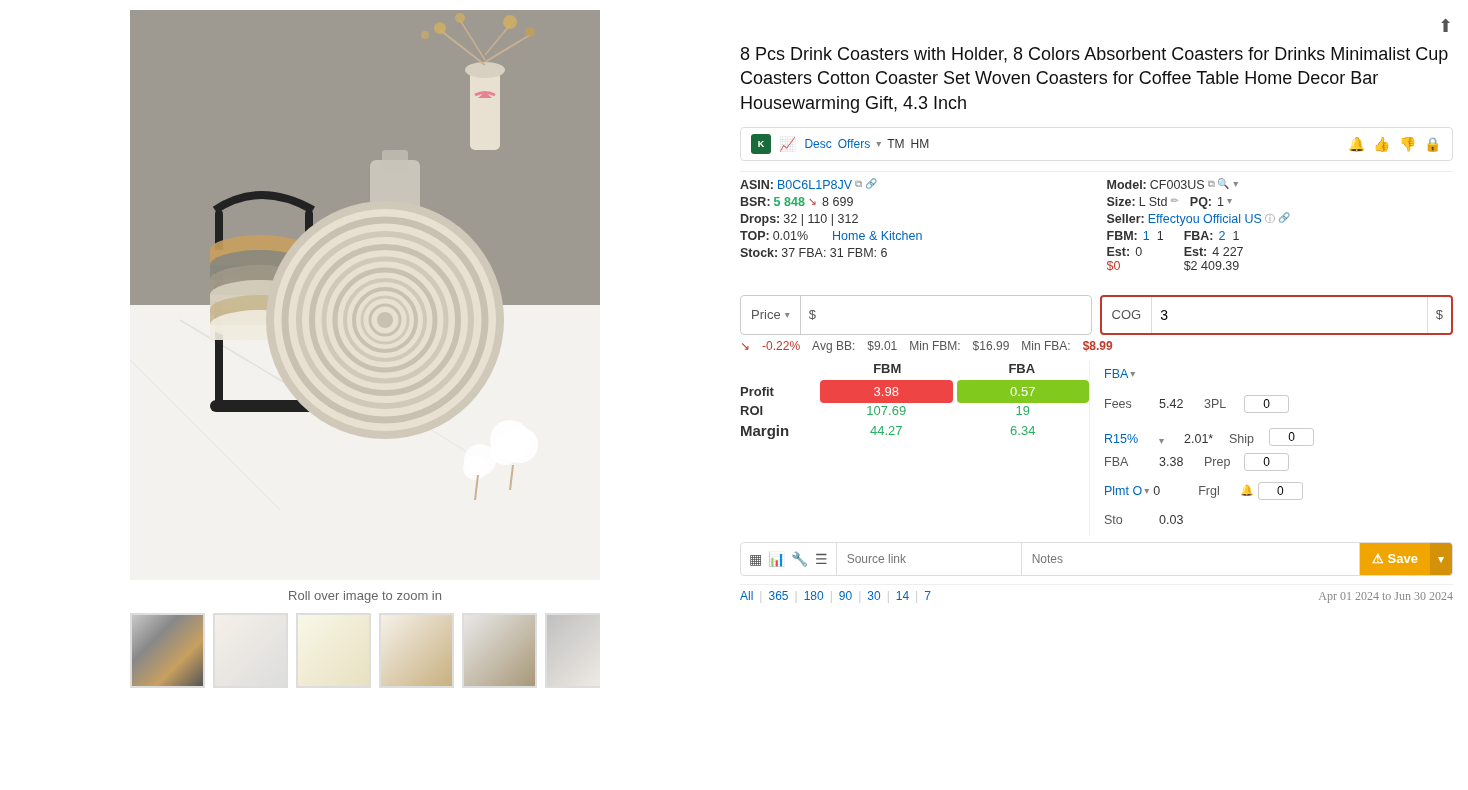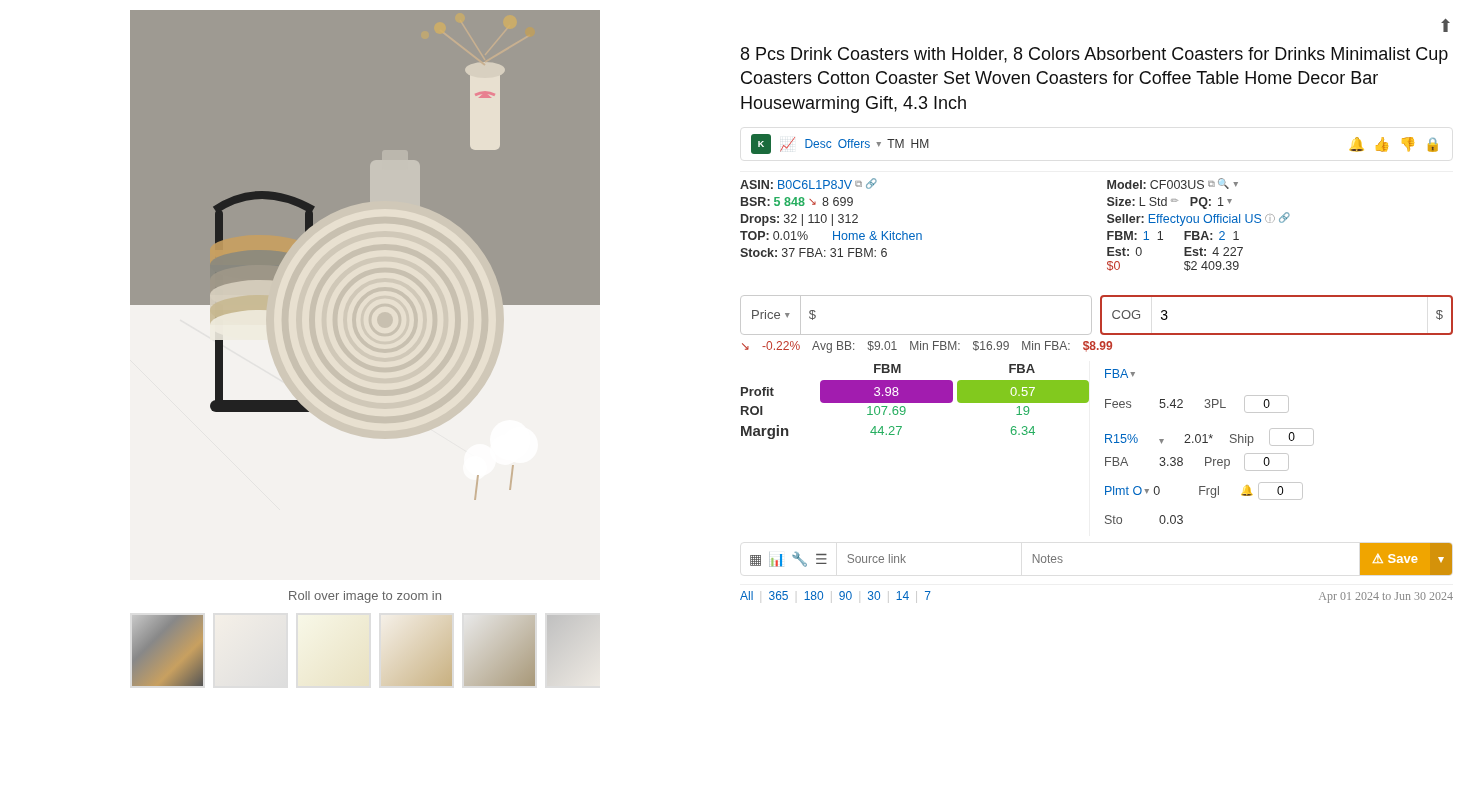--- a/index.html
+++ b/index.html
@@ -327,21 +327,21 @@
       <div style="flex:1;">
 
         <div style="display:flex; align-items:center; margin-bottom:4px;">
           <div style="width:80px;"></div>
           <div style="flex:1; text-align:center; font-weight:bold; font-size:13px;">FBM</div>
           <div style="flex:1; text-align:center; font-weight:bold; font-size:13px;">FBA</div>
         </div>
 
         <div style="display:flex; align-items:center; ">
           <div style="width:80px; font-weight:bold; font-size:13px;">Profit</div>
-          <div style="flex:1; text-align:center; background:#a21caf; color:#fff; border-radius:4px; padding:4px 8px; font-size:13px; margin-right:4px;">3.98</div>
+          <div style="flex:1; text-align:center; background:#ef4444; color:#fff; border-radius:4px; padding:4px 8px; font-size:13px; margin-right:4px;">3.98</div>
           <div style="flex:1; text-align:center; background:#82c91e; color:#fff; border-radius:4px; padding:4px 8px; font-size:13px;">0.57</div>
         </div>
 
         <div style="display:flex; align-items:center; margin-bottom:4px;">
           <div style="width:80px; font-weight:bold; font-size:13px;">ROI</div>
           <div style="flex:1; text-align:center; color:#27ae60; font-size:13px; margin-right:4px;">107.69</div>
           <div style="flex:1; text-align:center; color:#27ae60; font-size:13px;">19</div>
         </div>
 
         <div style="display:flex; align-items:center; margin-bottom:4px;">

